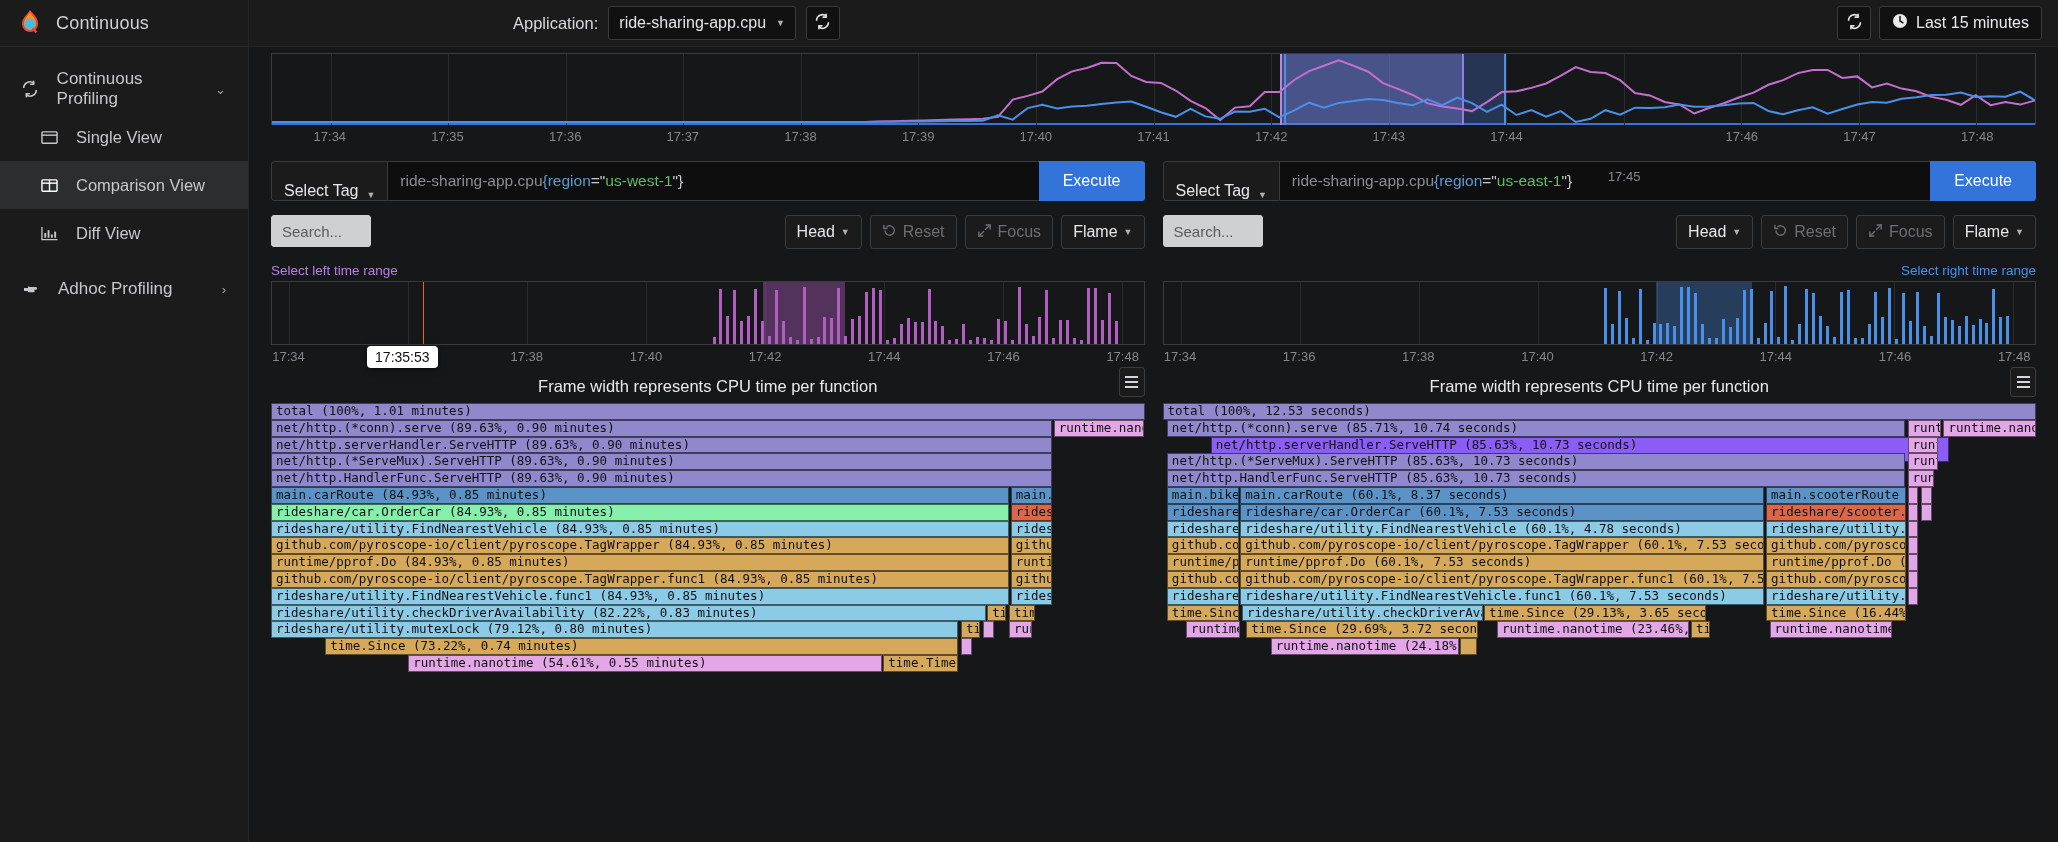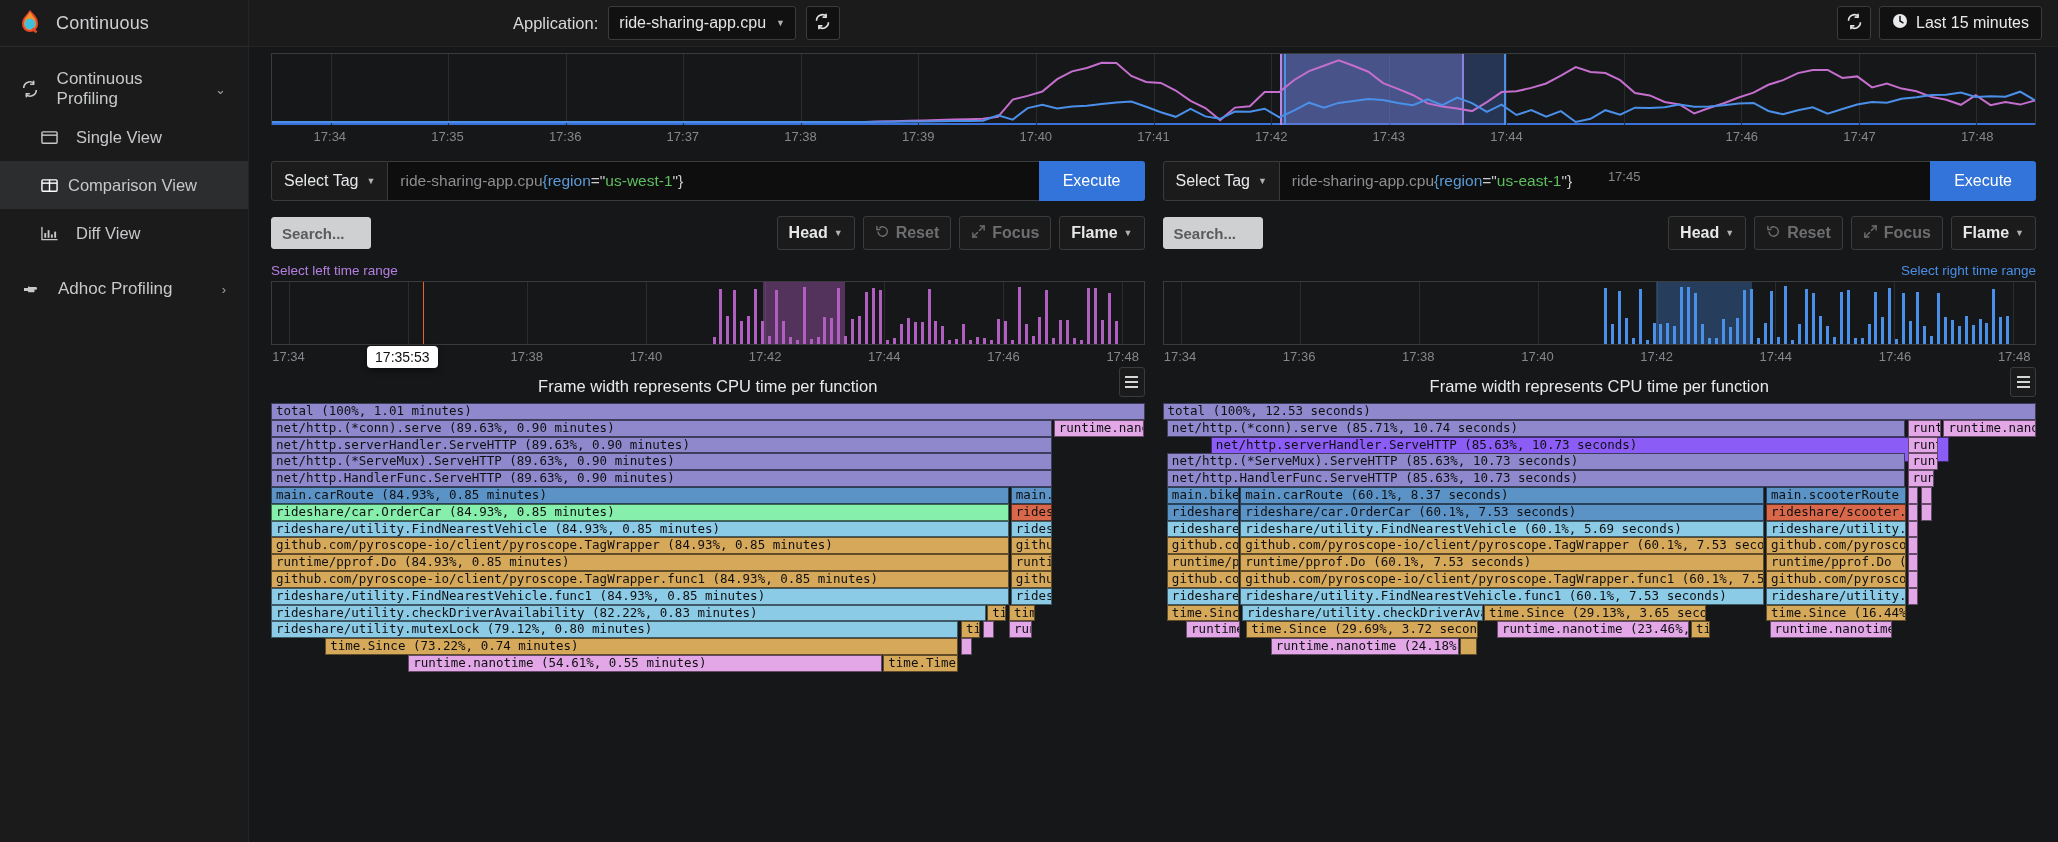--- a/index.html
+++ b/index.html
@@ -26,21 +26,21 @@
   .brand-logo { width: 28px; height: 28px; position: relative; }
   .brand-name { font-size: 18px; color: #cfd0d2; letter-spacing: .2px; }
   .nav { padding-top: 18px; }
   .nav-item {
     display: flex; align-items: center; gap: 16px;
     height: 48px; padding-left: 20px; font-size: 17px; color: #c7c8ca;
     cursor: pointer;
   }
   .nav-item .ico { width: 22px; display: flex; justify-content: center; color: #c7c8ca; }
   .nav-item.sub { padding-left: 38px; font-size: 16.5px; }
-  .nav-item.active { background: #2c2d2f; gap: 8px; }
+  .nav-item.active { background: #2c2d2f; }
   .nav-item .chev { margin-left: auto; margin-right: 22px; color: #a1a2a4; font-size: 13px; }
   .nav-group { margin-top: 8px; }
 
   
   .main { flex: 1; display: flex; flex-direction: column; min-width: 0; }
   .topbar {
     height: 47px; display: flex; align-items: center;
     padding: 0 16px 0 0; background: #1b1b1c; border-bottom: 1px solid #242526;
   }
   .app-select-wrap { display: flex; align-items: center; gap: 10px; margin-left: 264px; }
@@ -79,41 +79,41 @@
   .sel-band { position: absolute; top: 0; bottom: 0; }
   .sel-left { background: rgba(150,140,230,.40); border-left: 2px solid #b388e8; border-right: 2px solid #b388e8; }
   .sel-right { background: rgba(70,110,200,.34); border-left: 2px solid #4a8fe8; border-right: 2px solid #4a8fe8; }
 
   
   .panels { display: flex; gap: 18px; padding: 10px 22px 0 22px; flex: 1; min-height: 0; }
   .panel { flex: 1; min-width: 0; display: flex; flex-direction: column; }
 
   .query-row { display: flex; align-items: stretch; height: 40px; margin-bottom: 14px; }
   .tag-btn {
-    display: flex; align-items: center; gap: 8px; padding: 0 12px;
+    display: flex; align-items: flex-end; gap: 8px; padding: 0 12px;
     background: #1b1b1c; border: 1px solid #3a3b3d; border-radius: 3px 0 0 3px;
     font-size: 16px; color: #e7e8e9; cursor: pointer; white-space: nowrap;
   }
   .query-input {
     flex: 1; min-width: 0; background: #0e0e0f; border: 1px solid #3a3b3d;
     border-left: none; border-right: none;
     display: flex; align-items: center; padding: 0 12px;
     font-size: 15.5px; font-family: "Liberation Sans", sans-serif; overflow: hidden; white-space: nowrap;
   }
   .q-app { color: #8c8d8f; }
   .q-brace { color: #5b9bd5; }
   .q-key { color: #5b9bd5; }
   .q-eq { color: #c9ccce; }
   .q-val { color: #5fbf5f; }
   .exec-btn {
     background: #3274d9; color: #fff; font-size: 16px; border: none; border-radius: 0 3px 3px 0;
     padding: 0 24px; display: flex; align-items: center; cursor: pointer;
   }
 
-  .fg-toolbar { display: flex; align-items: center; height: 36px; margin-bottom: 12px; font-weight: bold; }
+  .fg-toolbar { display: flex; height: 36px; margin-bottom: 12px; }
   .search-input {
     width: 100px; height: 32px; background: #cfd0d2; border: 1px solid #cfd0d2; border-radius: 3px;
     padding: 0 10px; font-size: 15px; color: #5a5b5d; display: flex; align-items: center;
   }
   .tb-right { margin-left: auto; display: flex; gap: 8px; }
   .tb-btn {
     display: flex; align-items: center; gap: 6px; height: 34px; padding: 0 11px;
     background: #1b1b1c; border: 1px solid #3a3b3d; border-radius: 3px;
     font-size: 16px; color: #e7e8e9; cursor: pointer; white-space: nowrap;
   }
@@ -668,21 +668,21 @@
             <div class="fg-frame" style="left: 8.9%; width: 60%; top: 84px; height: 16.8px; line-height: 13.8px; background: rgb(91, 147, 199);">main.carRoute (60.1%, 8.37 seconds)</div>
             <div class="fg-frame" style="left: 69.1%; width: 16%; top: 84px; height: 16.8px; line-height: 13.8px; background: rgb(91, 147, 199);">main.scooterRoute (1</div>
             <div class="fg-frame" style="left: 85.3%; width: 1.2%; top: 84px; height: 16.8px; line-height: 13.8px; background: rgb(227, 167, 232);"></div>
             <div class="fg-frame" style="left: 86.8%; width: 1.3%; top: 84px; height: 16.8px; line-height: 13.8px; background: rgb(227, 167, 232);"></div>
             <div class="fg-frame" style="left: 0.5%; width: 8.3%; top: 100.8px; height: 16.8px; line-height: 13.8px; background: rgb(91, 147, 199);">rideshare/</div>
             <div class="fg-frame" style="left: 8.9%; width: 60%; top: 100.8px; height: 16.8px; line-height: 13.8px; background: rgb(91, 147, 199);">rideshare/car.OrderCar (60.1%, 7.53 seconds)</div>
             <div class="fg-frame" style="left: 69.1%; width: 16%; top: 100.8px; height: 16.8px; line-height: 13.8px; background: rgb(217, 104, 74);">rideshare/scooter.Or</div>
             <div class="fg-frame" style="left: 85.3%; width: 1.2%; top: 100.8px; height: 16.8px; line-height: 13.8px; background: rgb(227, 167, 232);"></div>
             <div class="fg-frame" style="left: 86.8%; width: 1.3%; top: 100.8px; height: 16.8px; line-height: 13.8px; background: rgb(227, 167, 232);"></div>
             <div class="fg-frame" style="left: 0.5%; width: 8.3%; top: 117.6px; height: 16.8px; line-height: 13.8px; background: rgb(140, 203, 230);">rideshare/</div>
-            <div class="fg-frame" style="left: 8.9%; width: 60%; top: 117.6px; height: 16.8px; line-height: 13.8px; background: rgb(140, 203, 230);">rideshare/utility.FindNearestVehicle (60.1%, 5.69 seconds)</div>
+            <div class="fg-frame" style="left: 8.9%; width: 60%; top: 117.6px; height: 16.8px; line-height: 13.8px; background: rgb(140, 203, 230);">rideshare/utility.FindNearestVehicle (60.1%, 4.78 seconds)</div>
             <div class="fg-frame" style="left: 69.1%; width: 16%; top: 117.6px; height: 16.8px; line-height: 13.8px; background: rgb(140, 203, 230);">rideshare/utility.Fi</div>
             <div class="fg-frame" style="left: 85.3%; width: 1.2%; top: 117.6px; height: 16.8px; line-height: 13.8px; background: rgb(227, 167, 232);"></div>
             <div class="fg-frame" style="left: 0.5%; width: 8.3%; top: 134.4px; height: 16.8px; line-height: 13.8px; background: rgb(213, 168, 90);">github.com</div>
             <div class="fg-frame" style="left: 8.9%; width: 60%; top: 134.4px; height: 16.8px; line-height: 13.8px; background: rgb(213, 168, 90);">github.com/pyroscope-io/client/pyroscope.TagWrapper (60.1%, 7.53 seconds)</div>
             <div class="fg-frame" style="left: 69.1%; width: 16%; top: 134.4px; height: 16.8px; line-height: 13.8px; background: rgb(213, 168, 90);">github.com/pyroscope</div>
             <div class="fg-frame" style="left: 85.3%; width: 1.2%; top: 134.4px; height: 16.8px; line-height: 13.8px; background: rgb(227, 167, 232);"></div>
             <div class="fg-frame" style="left: 0.5%; width: 8.3%; top: 151.2px; height: 16.8px; line-height: 13.8px; background: rgb(213, 168, 90);">runtime/pp</div>
             <div class="fg-frame" style="left: 8.9%; width: 60%; top: 151.2px; height: 16.8px; line-height: 13.8px; background: rgb(213, 168, 90);">runtime/pprof.Do (60.1%, 7.53 seconds)</div>
             <div class="fg-frame" style="left: 69.1%; width: 16%; top: 151.2px; height: 16.8px; line-height: 13.8px; background: rgb(213, 168, 90);">runtime/pprof.Do (16</div>
             <div class="fg-frame" style="left: 85.3%; width: 1.2%; top: 151.2px; height: 16.8px; line-height: 13.8px; background: rgb(227, 167, 232);"></div>

